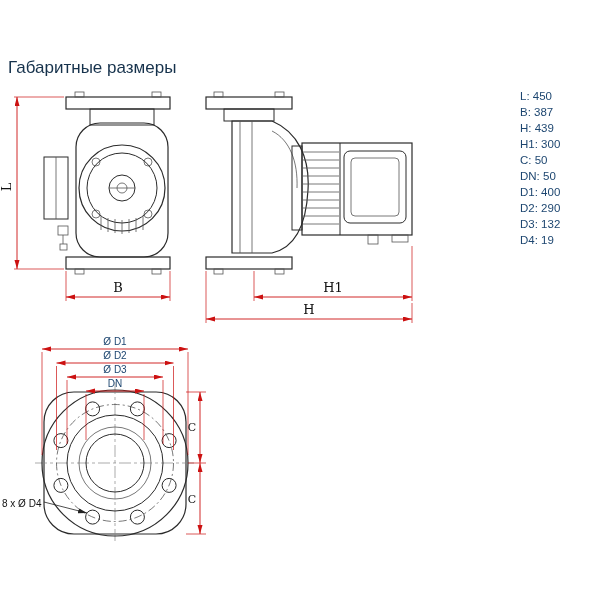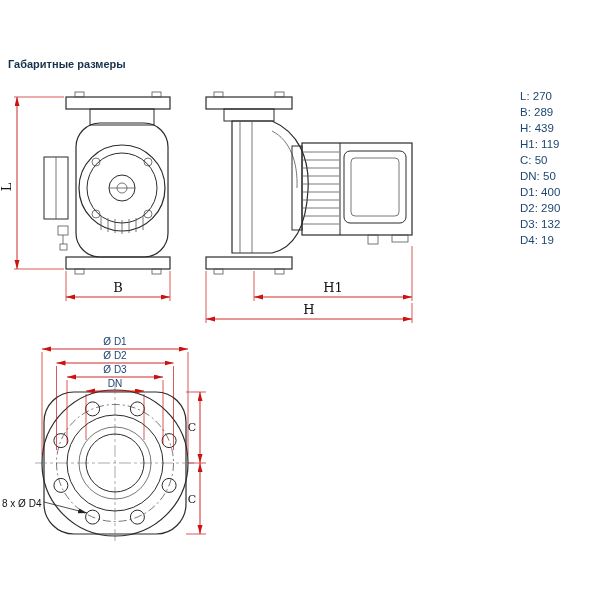--- a/index.html
+++ b/index.html
@@ -1,18 +1,18 @@
 <!DOCTYPE html>
 <html><head>
 <meta charset="utf-8">
 <style>
   html,body{margin:0;padding:0;background:#fff;}
   .page{position:relative;width:600px;height:600px;background:#ffffff;overflow:hidden;
         font-family:"Liberation Sans",sans-serif;}
-  .title{position:absolute;left:8px;top:58px;font-size:11px;font-weight:bold;color:#16324c;}
+  .title{position:absolute;left:8px;top:58px;font-size:17px;font-weight:normal;color:#16324c;}
   .specs{position:absolute;left:520px;top:88px;font-size:11.5px;color:#1d4670;line-height:16px;}
   .specs div{white-space:nowrap;}
   svg{position:absolute;left:0;top:0;}
   .ol{fill:none;stroke:#2b2b2b;stroke-width:1.2;}
   .ml{fill:none;stroke:#2b2b2b;stroke-width:1;}
   .tl{fill:none;stroke:#555;stroke-width:0.8;}
   .cl{fill:none;stroke:#888;stroke-width:0.7;stroke-dasharray:12 3 3 3;}
   .bc{fill:none;stroke:#555;stroke-width:0.8;stroke-dasharray:8 3 2 3;}
   .dim{fill:none;stroke:#cc1111;stroke-width:0.9;}
   .ext{fill:none;stroke:#cc1111;stroke-width:0.7;}
@@ -22,24 +22,24 @@
   .klabel{font-family:"Liberation Sans",sans-serif;font-size:10px;fill:#111;}
 </style>
 </head>
 <body>
 
 <div class="page">
 
   <div class="title">Габаритные размеры</div>
 
   <div class="specs">
-    <div>L: 270</div>
-    <div>B: 289</div>
+    <div>L: 450</div>
+    <div>B: 387</div>
     <div>H: 439</div>
-    <div>H1: 119</div>
+    <div>H1: 300</div>
     <div>C: 50</div>
     <div>DN: 50</div>
     <div>D1: 400</div>
     <div>D2: 290</div>
     <div>D3: 132</div>
     <div>D4: 19</div>
   </div>
 
   <svg width="600" height="600" viewBox="0 0 600 600">
     <defs>

